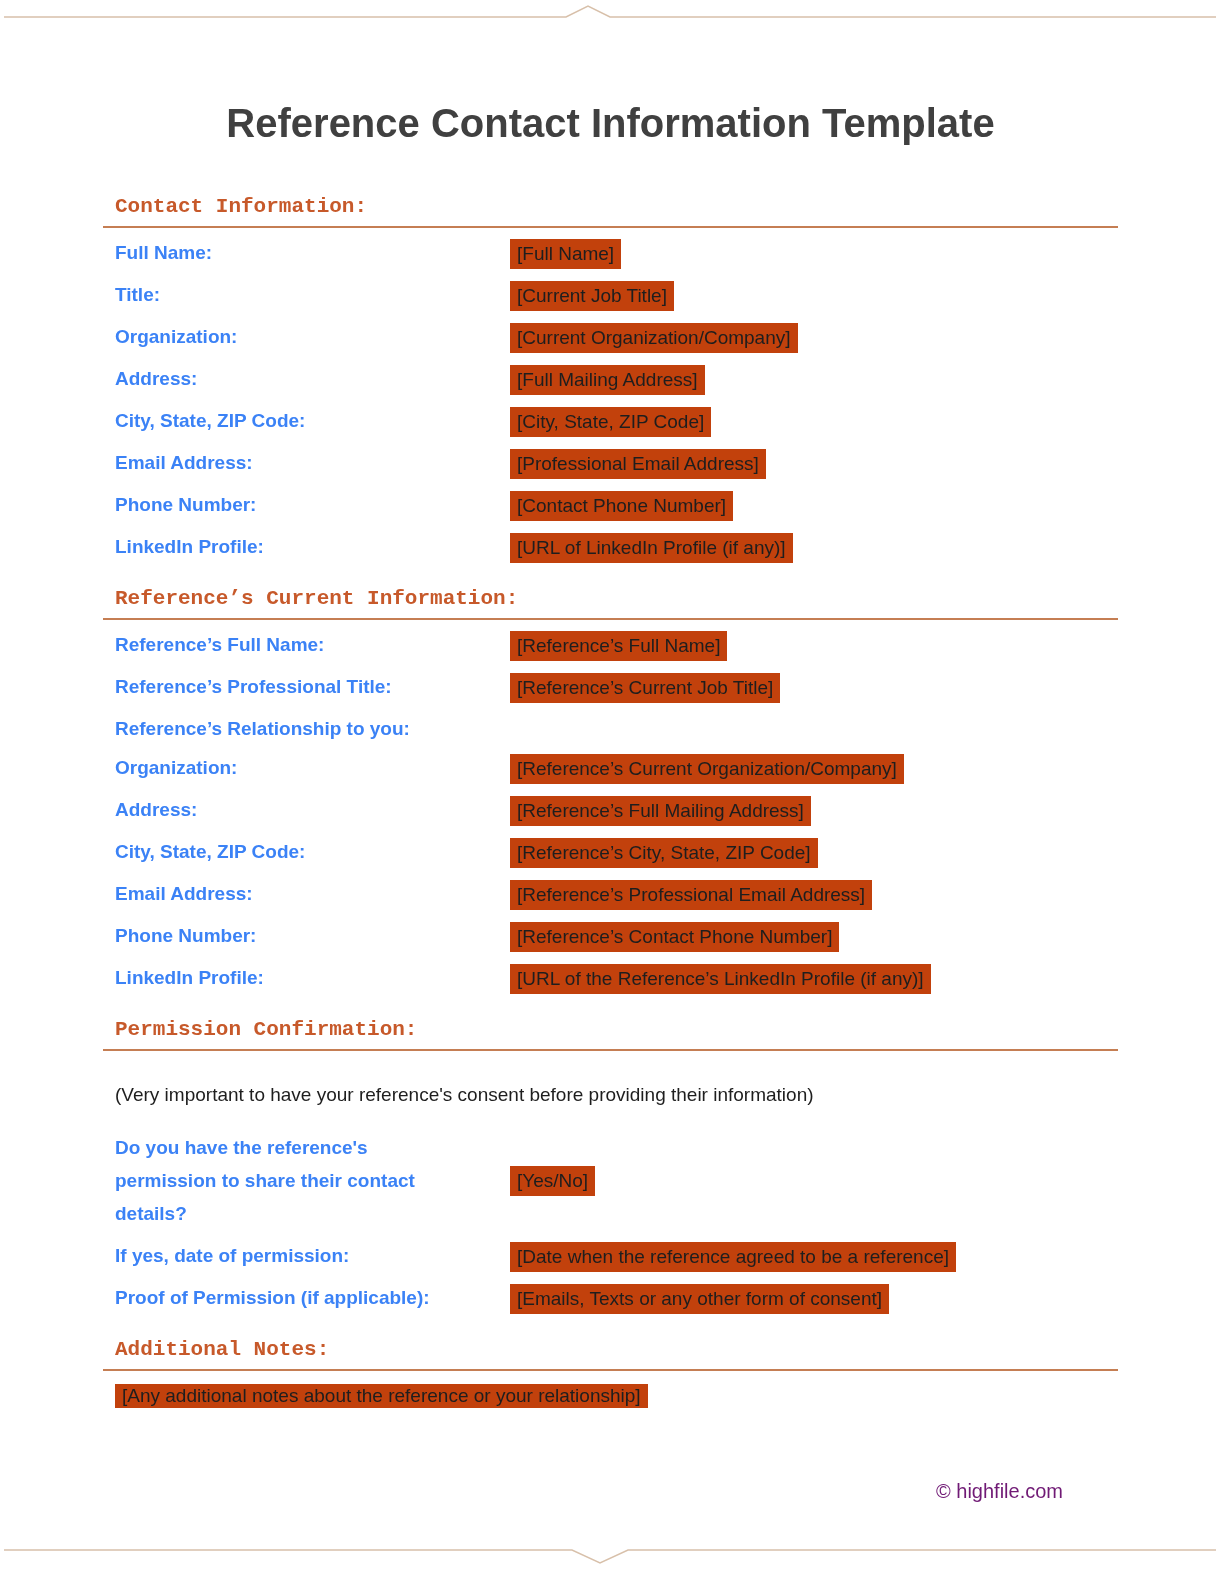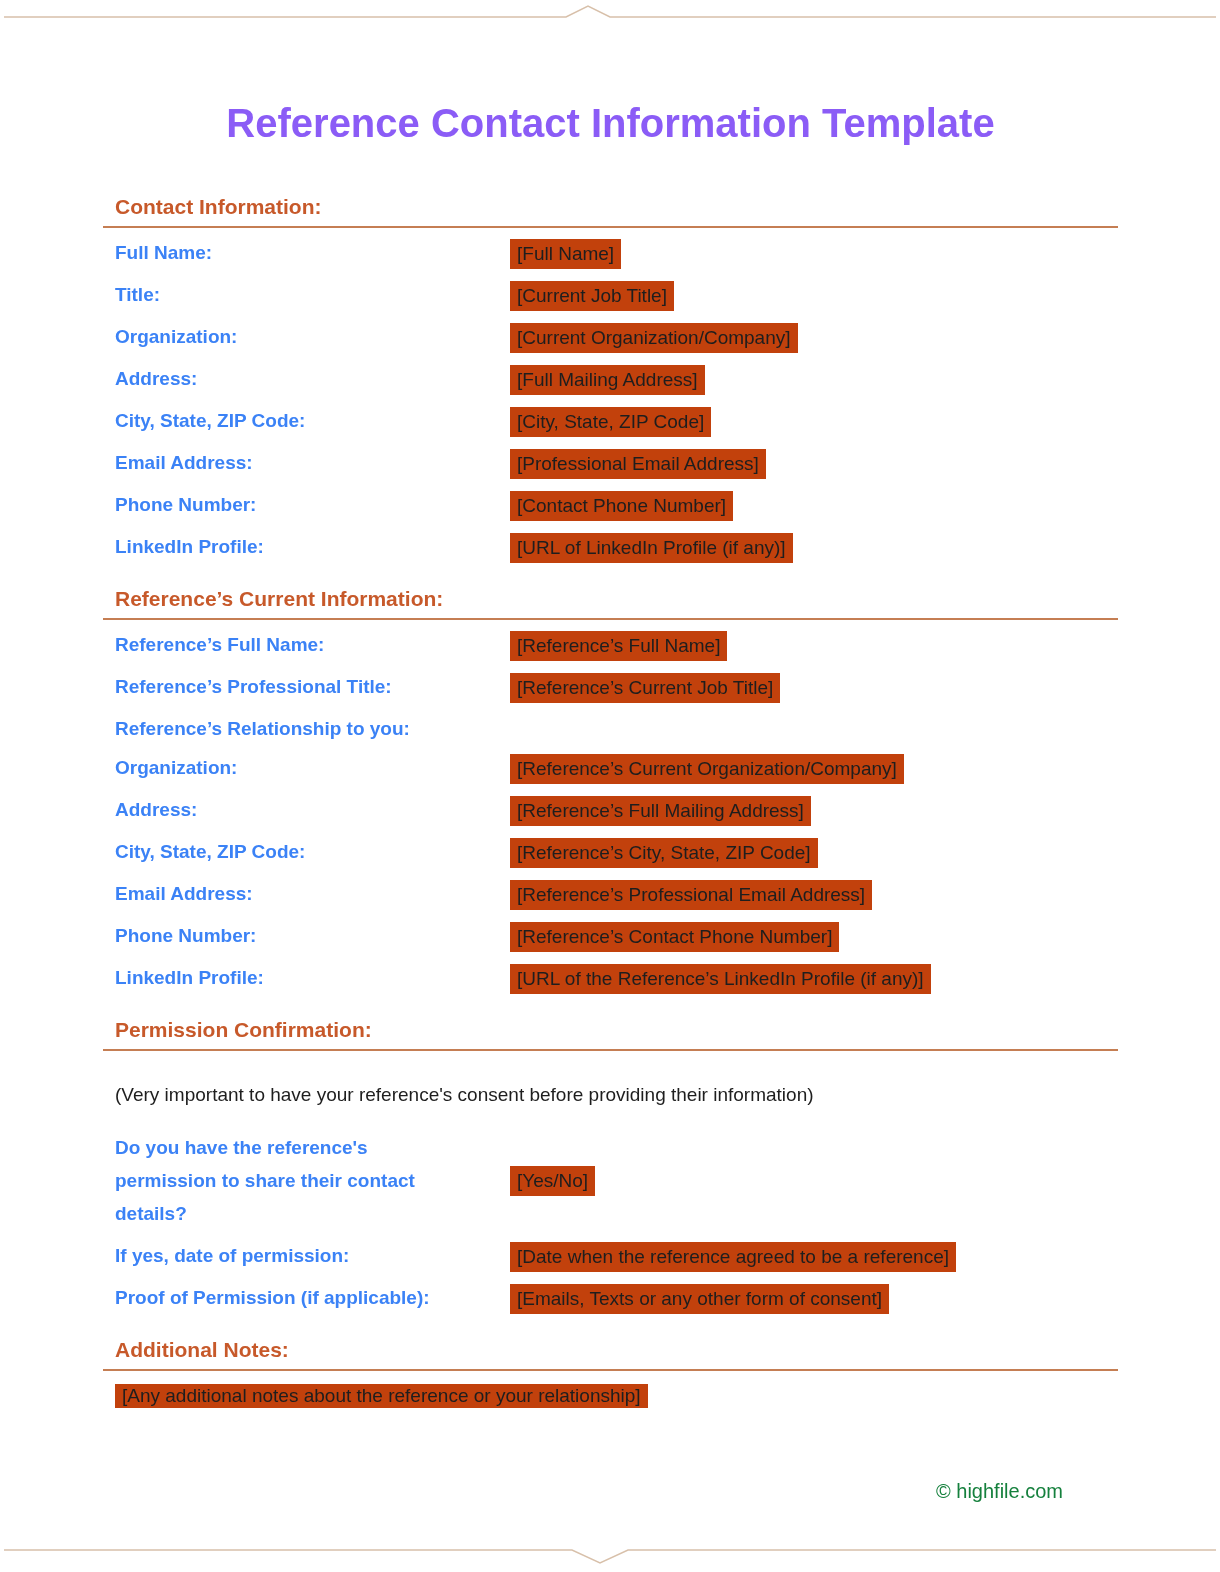--- a/index.html
+++ b/index.html
@@ -14,40 +14,41 @@
   }
   .page-border { display: block; }
   .page-border.bottom { position: absolute; left: 0; top: 1528px; }
 
   h1.doc-title {
     margin: 72px 0 0 1px;
     text-align: center;
     font-size: 40px;
     line-height: 46px;
     font-weight: bold;
-    color: #8b5cf6;
+    color: #404040;
   }
 
   .content {
     position: relative;
     margin: 48px 0 0 103px;
     width: 1015px;
   }
 
   .section { margin-top: 23px; }
   .section:first-child { margin-top: 0; }
 
   .section-heading {
     margin: 0;
     padding: 0 0 6px 12px;
     font-size: 21px;
     line-height: 26px;
     font-weight: bold;
     color: #c7592a;
     border-bottom: 2px solid #c57e53;
+    font-family: Liberation Mono, monospace;
   }
 
   .rows { padding: 11px 0 0 12px; }
 
   .row {
     display: flex;
     align-items: flex-start;
     margin-bottom: 12px;
     font-size: 19px;
     line-height: 27px;
@@ -79,21 +80,21 @@
     padding: 11px 0 0 12px;
     font-size: 19px;
     line-height: 27px;
   }
 
   .footer {
     position: absolute;
     top: 1480px;
     right: 157px;
     font-size: 20px;
-    color: #15803d;
+    color: #701a75;
   }
 </style>
 </head>
 <body>
 
 <svg class="page-border top" width="1220" height="28" viewBox="0 0 1220 28" xmlns="http://www.w3.org/2000/svg">
   <path d="M4,17 H566 L588,6 L610,17 H1216" fill="none" stroke="#d8c0aa" stroke-width="1.5"></path>
 </svg>
 
 <h1 class="doc-title">Reference Contact Information Template</h1>

